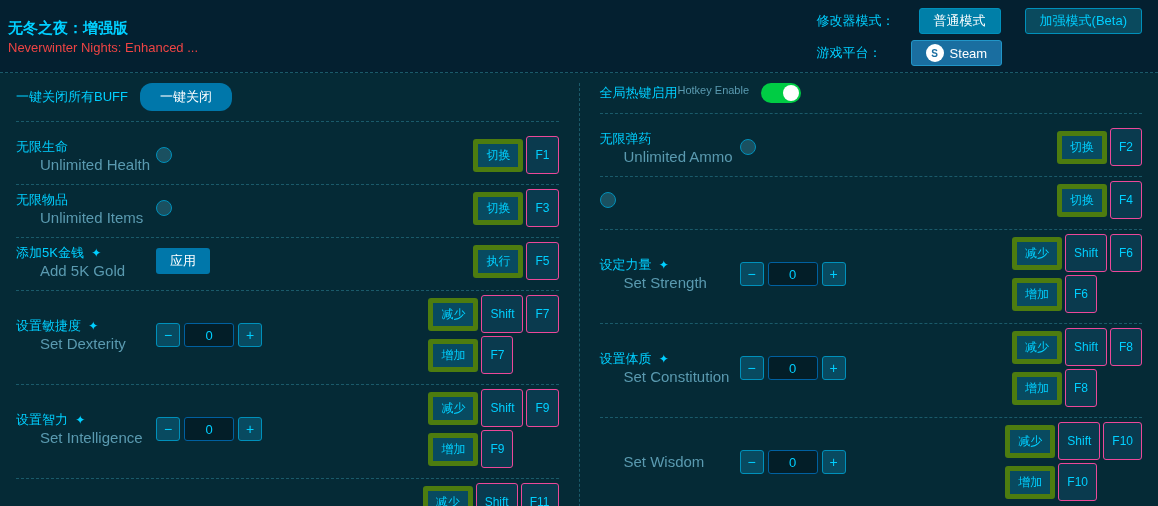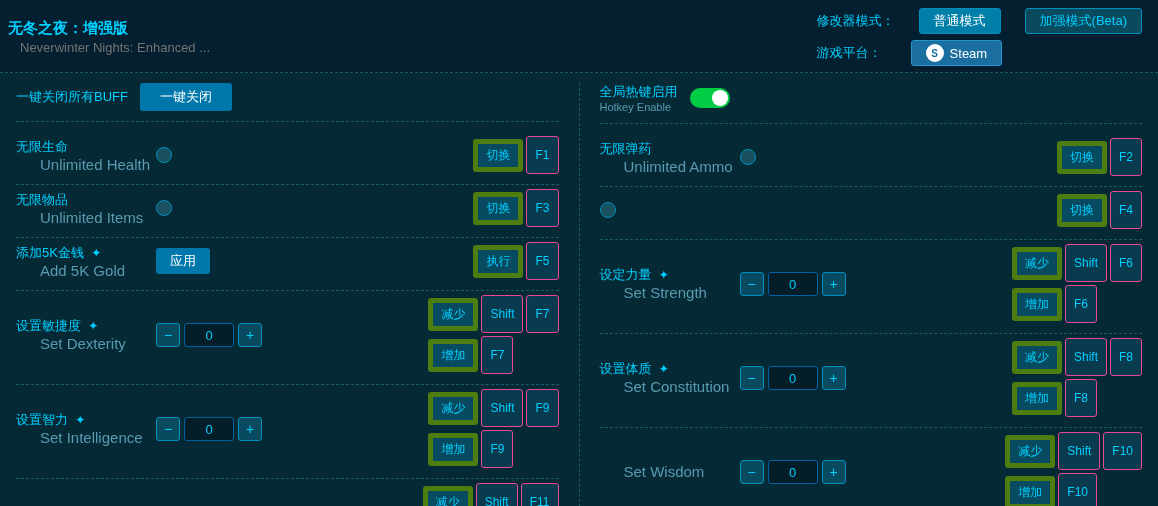--- a/index.html
+++ b/index.html
@@ -21,23 +21,22 @@
       justify-content: space-between;
     }
     .header-left {}
     .title-cn {
       font-size: 15px;
       font-weight: bold;
       color: #00cfff;
     }
     .title-en {
       font-size: 13px;
-      color: #737373;
+      color: #ef4444;
       margin-top: 2px;
-      margin-left: 12px;
     }
     .header-right {
       display: flex;
       flex-direction: column;
       align-items: flex-start;
       gap: 6px;
     }
     .mode-row, .platform-row {
       display: flex;
       align-items: center;
@@ -108,35 +107,35 @@
     }
     .one-click-label {
       color: #00cfff;
       font-size: 13px;
     }
     .one-click-btn {
       background: #0077aa;
       border: none;
       color: #fff;
       padding: 5px 20px;
-      border-radius: 3px;
+      border-radius: 12px;
       cursor: pointer;
       font-size: 13px;
     }
     .hotkey-row {
       display: flex;
       align-items: center;
       gap: 12px;
       margin-bottom: 14px;
       padding-bottom: 10px;
       border-bottom: 1px dashed #1a5a6a;
     }
     .hotkey-label-block {
       display: flex;
-      flex-direction: column;
+      flex-direction: row;
     }
     .hotkey-main-label { color: #00cfff; font-size: 13px; }
     .hotkey-sub-label { color: #5a9ab0; font-size: 11px; }
     .toggle-switch {
       width: 40px;
       height: 20px;
       background: #00cc44;
       border-radius: 10px;
       position: relative;
       cursor: pointer;

